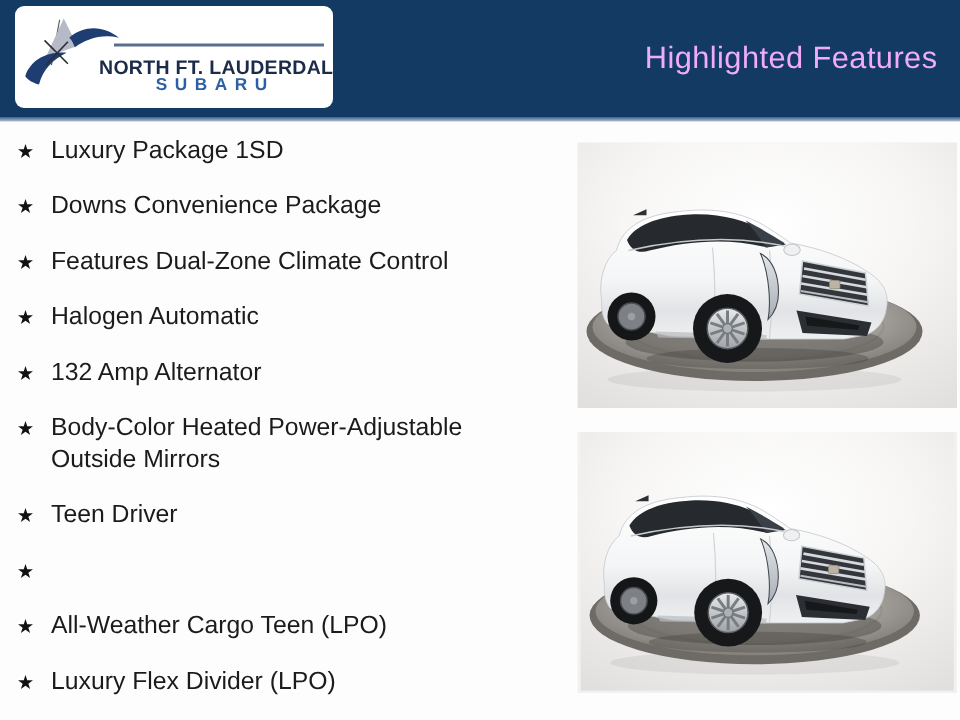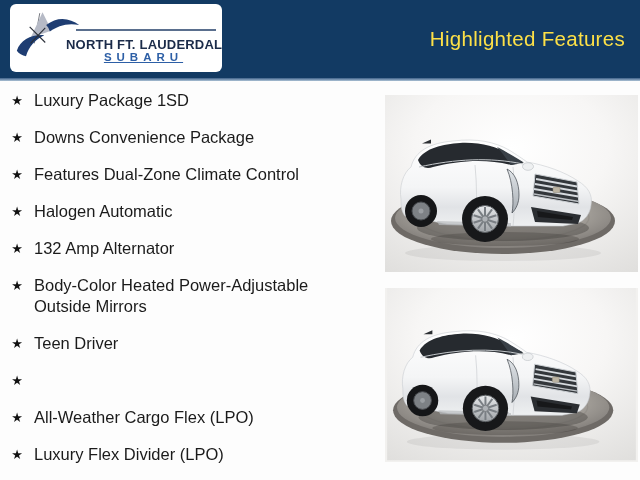--- a/index.html
+++ b/index.html
@@ -7,33 +7,33 @@
               font-family:"Liberation Sans", sans-serif; }
 
   .page { width:640px; height:480px; position:relative; background:#fdfdfd; }
 
   
   .header { position:relative; height:78px; background:#123a63;
             display:flex; align-items:center; justify-content:flex-end;
             padding-right:15px; }
   .header-edge { height:3px; width:100%;
                  background:linear-gradient(#3d6089,#aec3d6); }
-  .header-title { color:#fde047; font-size:20.5px; letter-spacing:.3px; }
+  .header-title { color:#f0abfc; font-size:20.5px; letter-spacing:.3px; }
 
   .logo-box { position:absolute; left:10px; top:4px; width:212px; height:68px;
               background:#ffffff; border-radius:6px; overflow:hidden; }
   .logo-compass { position:absolute; left:5px; top:4px; }
   .logo-rule { position:absolute; left:66px; top:25px; width:140px; height:1.5px;
                background:#5a6f8e; }
   .logo-name { position:absolute; left:56px; top:33px; width:150px;
                text-align:center; font-size:13px; font-weight:bold;
                color:#1b2b49; letter-spacing:.2px; white-space:nowrap; }
   .logo-brand { position:absolute; left:56px; top:47px; width:150px;
                 text-align:center; font-size:11.5px; font-weight:bold;
-                color:#2d5fa6; letter-spacing:5px; text-indent:5px;text-decoration:underline; }
+                color:#2d5fa6; letter-spacing:5px; text-indent:5px; }
 
   
   .main { display:flex; align-items:flex-start; }
 
   ul.features { list-style:none; margin:9px 0 0 10px; width:334px; }
   ul.features li { display:flex; gap:10px; margin-bottom:16px;
                    font-size:16.5px; line-height:21px; color:#1b1b1b; }
   .star { width:14px; font-size:13px; line-height:21px; color:#111;
           flex:0 0 auto; text-align:center; }
   .ftext { max-width:306px; }
@@ -201,21 +201,21 @@
         </li>
       <li>
         <span class="star">★</span>
         <span class="ftext">Teen Driver</span>
         </li>
       <li>
         <span class="star">★</span>
         </li>
       <li>
         <span class="star">★</span>
-        <span class="ftext">All-Weather Cargo Flex (LPO)</span>
+        <span class="ftext">All-Weather Cargo Teen (LPO)</span>
         </li>
       <li>
         <span class="star">★</span>
         <span class="ftext">Luxury Flex Divider (LPO)</span>
         </li>
     </ul>
 
     <div class="photos">
       <div class="photo">
         <svg width="253" height="177" viewBox="0 0 253 177">

